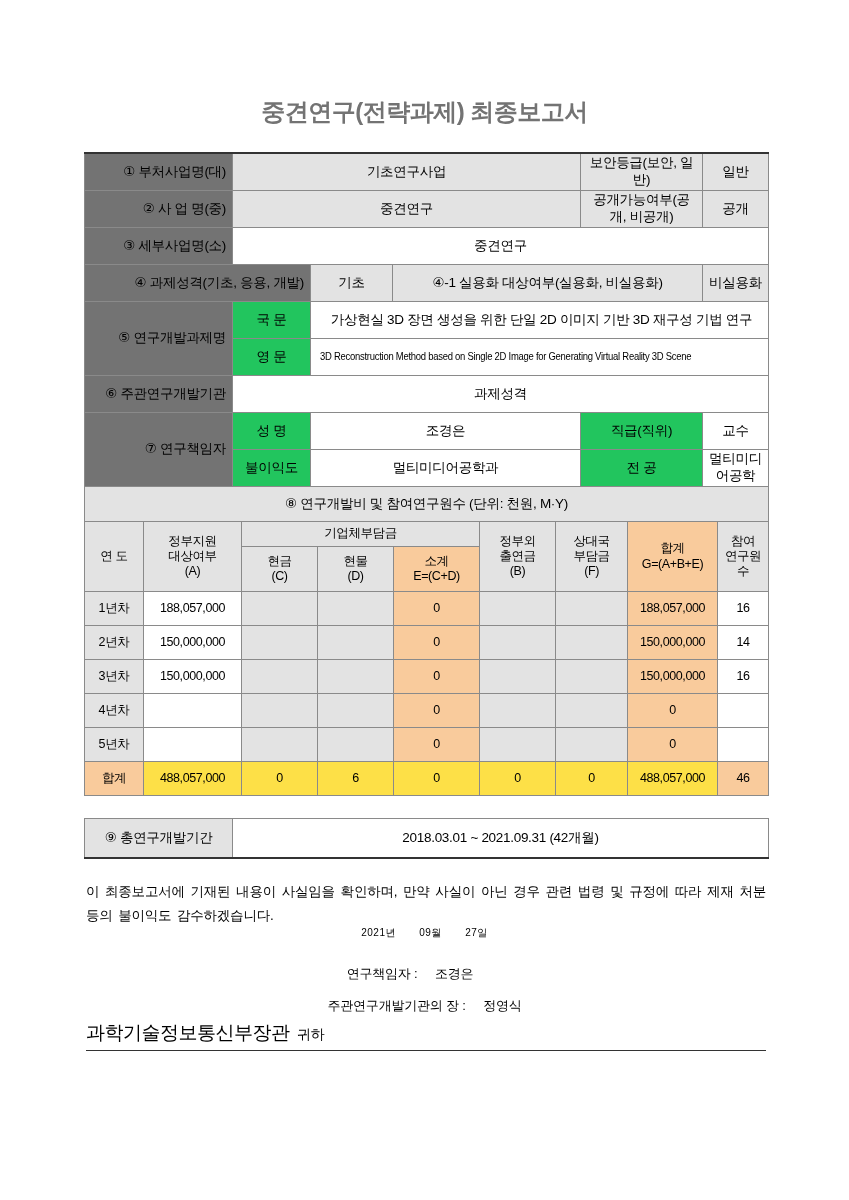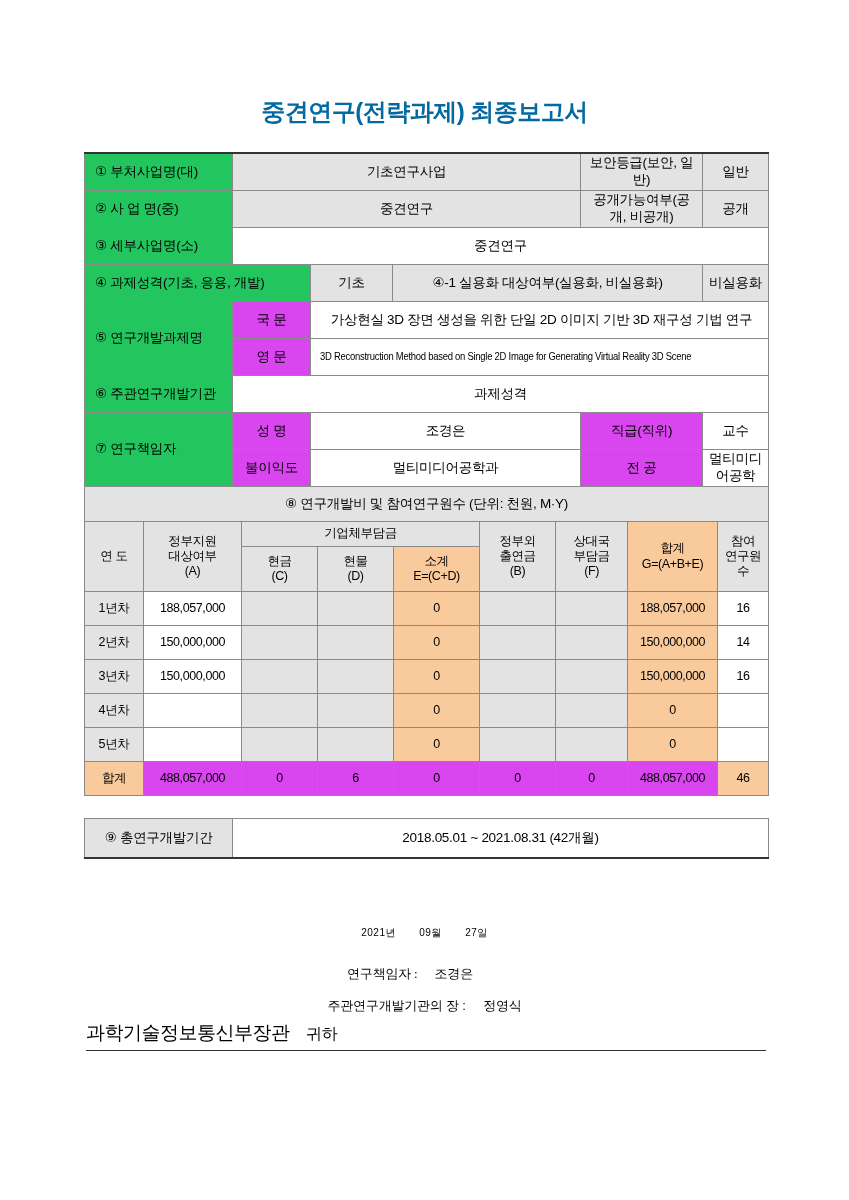--- a/index.html
+++ b/index.html
@@ -26,21 +26,21 @@
   
   .doc-title {
     position: absolute;
     left: 0;
     top: 96px;
     width: 849px;
     text-align: center;
     font-size: 24px;
     font-weight: bold;
     letter-spacing: -0.5px;
-    color: #0369a1;
+    color: #737373;
   }
 
   
   .info-table {
     position: absolute;
     left: 84px;
     top: 152px;
     width: 684px;
     border-collapse: collapse;
     table-layout: fixed;
@@ -49,26 +49,26 @@
   .info-table td {
     border: 1px solid #8a8a8a;
     padding: 0 6px;
     height: 36px;
     vertical-align: middle;
     text-align: center;
     letter-spacing: -0.3px;
     line-height: 1.25;
   }
   .info-table .lbl {
-    background: #d946ef;
+    background: #22c55e;
     white-space: nowrap;
   }
   .info-table .lbl-left {
-    background: #22c55e;
-    text-align: left;
+    background: #737373;
+    text-align: right;
     padding-left: 10px;
     white-space: nowrap;
   }
   .info-table .val {
     background: #e3e3e3;
   }
   .info-table .val-white {
     background: #ffffff;
   }
   .outer-top  { border-top: 2px solid #333 !important; }
@@ -117,21 +117,21 @@
   }
   .budget-table th {
     background: #e3e3e3;
     font-size: 12.5px;
   }
   .bh-orange { background: #f9cb9c !important; }
   .c-year   { background: #e3e3e3; }
   .c-white  { background: #ffffff; text-align: right; padding-right: 8px; }
   .c-gray   { background: #e3e3e3; }
   .c-orange { background: #f9cb9c; text-align: right; padding-right: 8px; }
-  .c-total  { background: #d946ef; text-align: right; padding-right: 8px; }
+  .c-total  { background: #fde047; text-align: right; padding-right: 8px; }
   .c-total-c{ background: #f9cb9c; text-align: center; }
   .c-ctr    { text-align: center; }
 
   
   .period-table {
     position: absolute;
     left: 84px;
     top: 818px;
     width: 684px;
     border-collapse: collapse;
@@ -174,21 +174,20 @@
   }
   .sig-date span { margin: 0 10px; }
   .sig-pi {
     position: absolute;
     left: 0;
     top: 965px;
     width: 820px;
     text-align: center;
     font-size: 13px;
     letter-spacing: -0.2px;
-    font-family: Liberation Serif, serif;
   }
   .sig-pi .name { margin-left: 14px; }
   .sig-org {
     position: absolute;
     left: 0;
     top: 997px;
     width: 849px;
     text-align: center;
     font-size: 13px;
     letter-spacing: -0.2px;
@@ -202,22 +201,22 @@
     width: 680px;
     border-bottom: 1.5px solid #333;
     padding-bottom: 4px;
     white-space: nowrap;
   }
   .minister-name {
     font-size: 19px;
     letter-spacing: -0.5px;
   }
   .minister-suffix {
-    font-size: 16px;
-    margin-left: 12px;
+    font-size: 14px;
+    margin-left: 3px;
     letter-spacing: -0.2px;
   }
 
   .note {
     position: absolute;
     left: 86px;
     top: 1058px;
     width: 680px;
     font-size: 13.5px;
     letter-spacing: -0.2px;
@@ -422,25 +421,26 @@
   </table>
 
   <table class="period-table">
     <colgroup>
       <col style="width:148px">
       <col style="width:536px">
     </colgroup>
     <tbody>
       <tr>
         <td class="lbl outer-bot">⑨ 총연구개발기간</td>
-        <td class="val outer-bot">2018.05.01 ~ 2021.08.31 (42개월)</td>
+        <td class="val outer-bot">2018.03.01 ~ 2021.09.31 (42개월)</td>
       </tr>
     </tbody>
   </table>
 
+  <div class="statement">이 최종보고서에 기재된 내용이 사실임을 확인하며, 만약 사실이 아닌 경우 관련 법령 및 규정에 따라 제재 처분 등의 불이익도 감수하겠습니다.</div>
 
   <div class="sig-date">
     <span>2021년</span>
     <span>09월</span>
     <span>27일</span>
   </div>
 
   <div class="sig-pi">
     <span>연구책임자 :</span>
     <span class="name">조경은</span>

